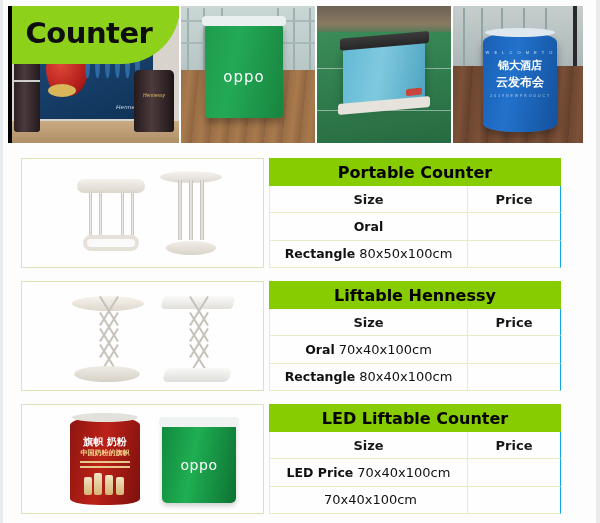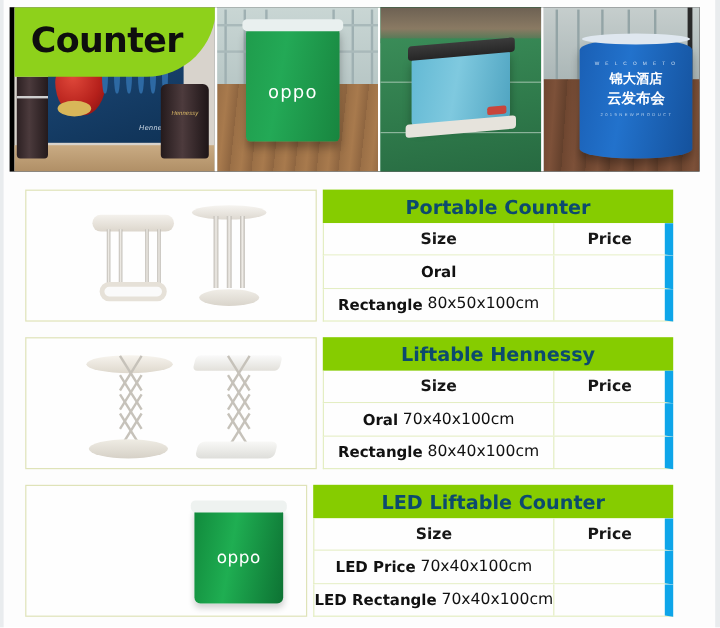--- a/index.html
+++ b/index.html
@@ -175,21 +175,21 @@
   .p4-rails { position: absolute; left: 0; right: 0; top: 2px; height: 60px; }
   .p4-rails i { position: absolute; top: 0; width: 2px; height: 58px; background: #93a4a6; }
   .p4-dark {
     position: absolute; right: 6px; top: 0; width: 4px; height: 60px; background: #2a2a2a;
   }
   .p4-floor {
     position: absolute; left: 0; right: 0; top: 60px; bottom: 0;
     background: repeating-linear-gradient(94deg,#6e4630 0px,#7d5139 10px,#63402c 20px);
   }
   .p4-counter {
-    position: absolute; left: 30px; top: 26px; width: 94px; height: 100px;
+    position: absolute; left: 30px; top: 26px; width: 74px; height: 100px;
     background: linear-gradient(100deg,#1a5fb4 0%,#2272cc 40%,#14519c 100%);
     border-radius: 50% 50% 46% 46% / 10% 10% 8% 8%;
     box-shadow: 0 5px 8px rgba(0,0,0,.3);
   }
   .p4-counter-top {
     position: absolute; left: 2px; right: 2px; top: -4px; height: 9px;
     background: #dfe7ef; border-radius: 50%;
   }
   .p4-t1 {
     position: absolute; left: 0; right: 0; top: 18px; text-align: center;
@@ -235,27 +235,27 @@
     margin-left: 5px;
     display: flex;
     flex-direction: column;
     height: 100%;
   }
   .spec-title {
     height: 28px;
     background: #86cc00;
     display: flex; align-items: center; justify-content: center;
     font-family: "DejaVu Sans", sans-serif;
-    font-size: 16px; font-weight: 700; color: #0c4a6e;
+    font-size: 16px; font-weight: 700; color: #000000;
   }
   .spec-row {
     flex: 1;
     display: flex;
     border-left: 1px solid #e4eec3;
-    border-right: 7px solid #0ea5e9;
+    border-right: 1px solid #0ea5e9;
     border-bottom: 1px solid #e4eec3;
     background: #fefefe;
   }
   .c-size {
     flex: 1;
     display: flex; align-items: center; justify-content: center;
     border-right: 1px solid #e4eec3;
     white-space: nowrap;
   }
   .c-price {
@@ -573,20 +573,35 @@
           <span class="sz-label">Rectangle</span>
           <span class="sz-dim">80x40x100cm</span>
         </div>
         <div class="c-price"></div>
       </div>
     </div>
   </div>
 
   <div class="row row-3">
     <div class="img-cell">
+      <div class="led-red">
+        <div class="led-red-top"></div>
+        <div class="lr-t1">旗帜 奶粉</div>
+        <div class="lr-t2">中国奶粉的旗帜</div>
+        <div class="lr-bars">
+          <i style="top:0"></i>
+            <i style="top:5px"></i>
+        </div>
+        <div class="lr-cans">
+          <i style="left:0"></i>
+            <i style="left:10px;height:22px"></i>
+          <i style="left:21px;height:20px"></i>
+            <i style="left:32px"></i>
+        </div>
+      </div>
       <div class="led-green">
         <div class="led-green-top"></div>
         <div class="lg-oppo">oppo</div>
       </div>
     </div>
 
     <div class="spec-table">
       <div class="spec-title">LED Liftable Counter</div>
       <div class="spec-row">
         <div class="c-size">
@@ -598,21 +613,20 @@
       </div>
       <div class="spec-row">
         <div class="c-size">
           <span class="sz-label">LED Price</span>
           <span class="sz-dim">70x40x100cm</span>
         </div>
         <div class="c-price"></div>
       </div>
       <div class="spec-row">
         <div class="c-size">
-          <span class="sz-label">LED Rectangle</span>
           <span class="sz-dim">70x40x100cm</span>
         </div>
         <div class="c-price"></div>
       </div>
     </div>
   </div>
 
 </div>
 
 </body></html>

